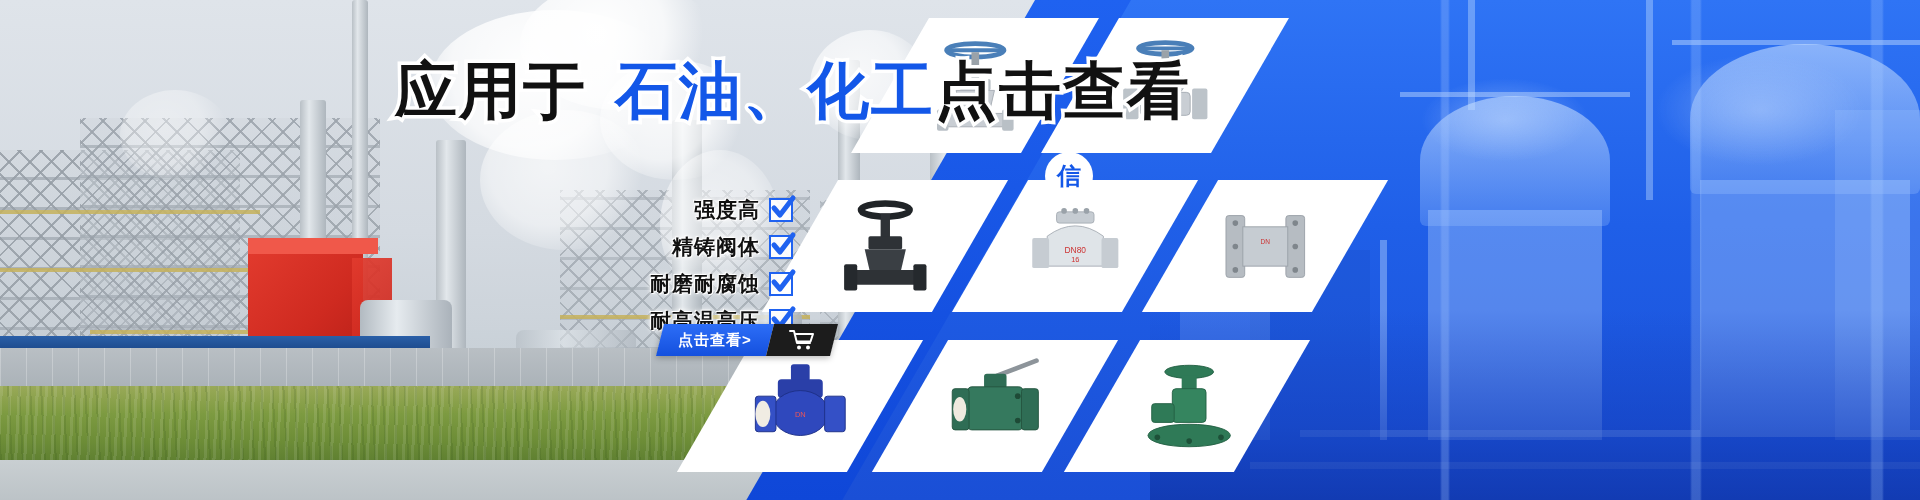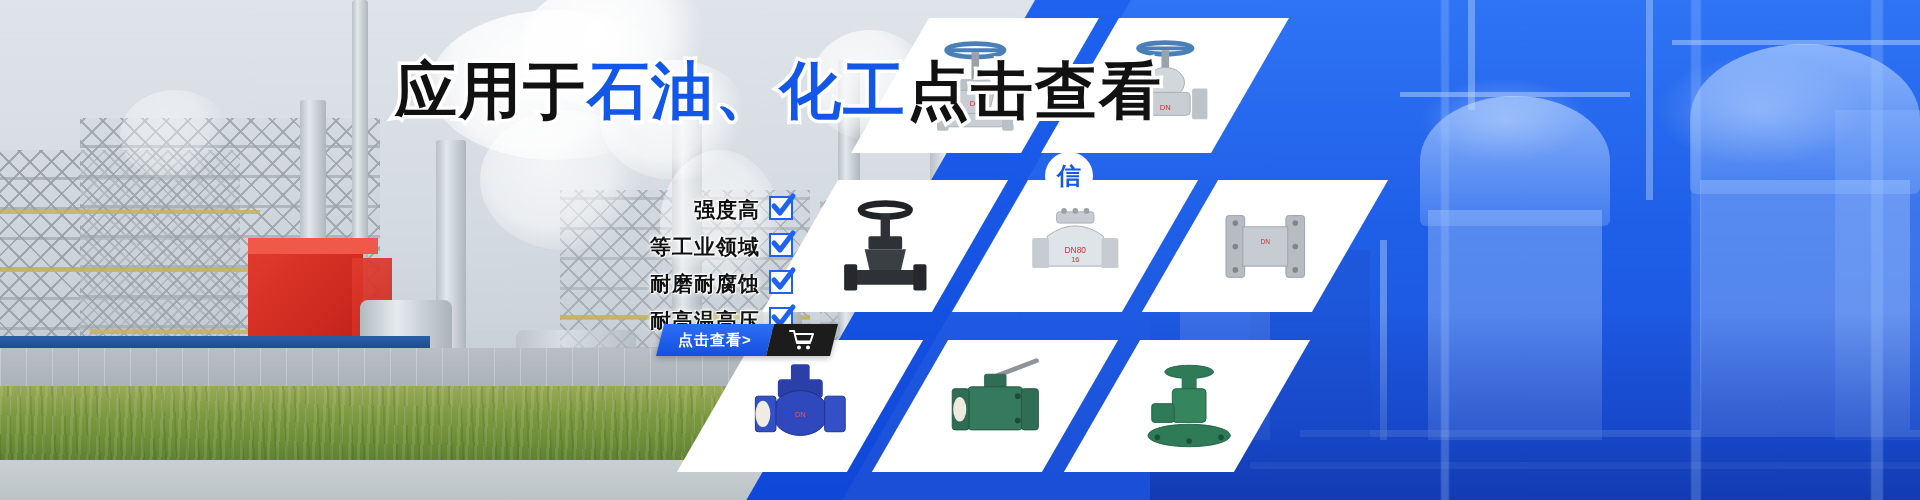--- a/index.html
+++ b/index.html
@@ -118,34 +118,34 @@
     transform:skewX(-30deg); transform-origin:top left;
   }
 
   
   .copy{ position:absolute; left:395px; top:58px; width:720px; z-index:30; }
   .headline{
     font-size:62px; font-weight:bold; letter-spacing:2px; line-height:1.05;
     color:#111; white-space:nowrap;
     -webkit-text-stroke:7px #fff; paint-order:stroke fill;
   }
-  .headline .hl{ color:#1357e8; }
+  .headline .hl{ color:#1357e8;margin-left:28px; }
   .subline{
     margin-top:14px; font-size:30px; font-weight:bold; letter-spacing:1px;
     color:#1357e8; white-space:nowrap;
     -webkit-text-stroke:5px #fff; paint-order:stroke fill;
   }
 
   
   .features{
     position:absolute; left:650px; top:196px; z-index:32;
     display:flex; flex-direction:column; align-items:flex-end; gap:9px;
   }
   .feature{
-    display:flex; gap:9px;
+    display:flex; align-items:center; gap:9px;
     font-size:21px; font-weight:bold; color:#111; letter-spacing:1px;
     text-shadow:0 0 6px #fff, 0 0 4px #fff, 1px 1px 0 #fff, -1px -1px 0 #fff;
   }
   .feature .lbl{ white-space:nowrap; }
   .chk{
     position:relative; width:24px; height:24px;
     border:2px solid #1f62f0; background:rgba(255,255,255,.92);
     flex:0 0 auto;
   }
   .chk svg{ position:absolute; left:-3px; top:-7px; width:30px; height:30px; }
@@ -400,21 +400,21 @@
   <div class="features">
     <div class="feature">
       <span class="lbl">强度高</span>
       <span class="chk">
         <svg viewBox="0 0 30 30">
           <path d="M6 15 L12 22 L25 5" fill="none" stroke="#1f62f0" stroke-width="5" stroke-linecap="round" stroke-linejoin="round"></path>
         </svg>
       </span>
     </div>
     <div class="feature">
-      <span class="lbl">等工业领域</span>
+      <span class="lbl">精铸阀体</span>
       <span class="chk">
         <svg viewBox="0 0 30 30">
           <path d="M6 15 L12 22 L25 5" fill="none" stroke="#1f62f0" stroke-width="5" stroke-linecap="round" stroke-linejoin="round"></path>
         </svg>
       </span>
     </div>
     <div class="feature">
       <span class="lbl">耐磨耐腐蚀</span>
       <span class="chk">
         <svg viewBox="0 0 30 30">

